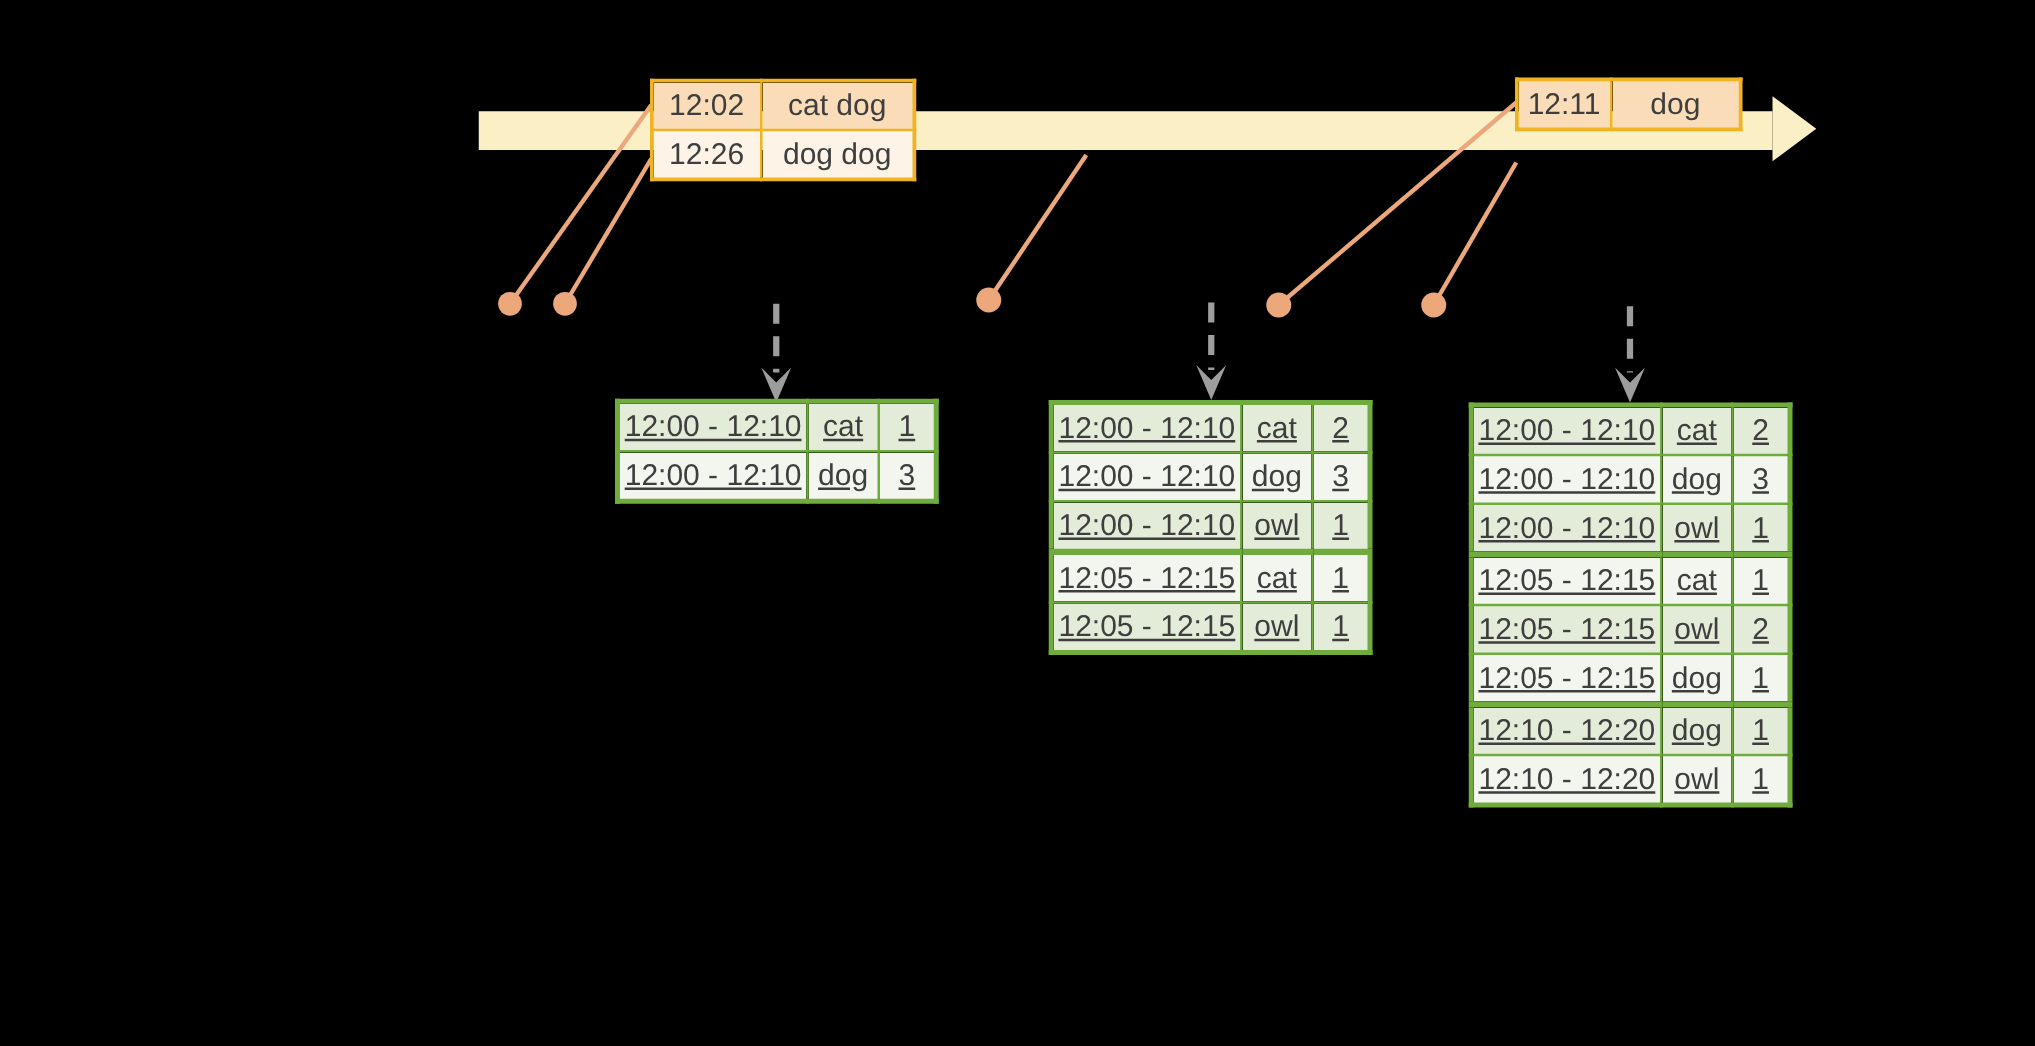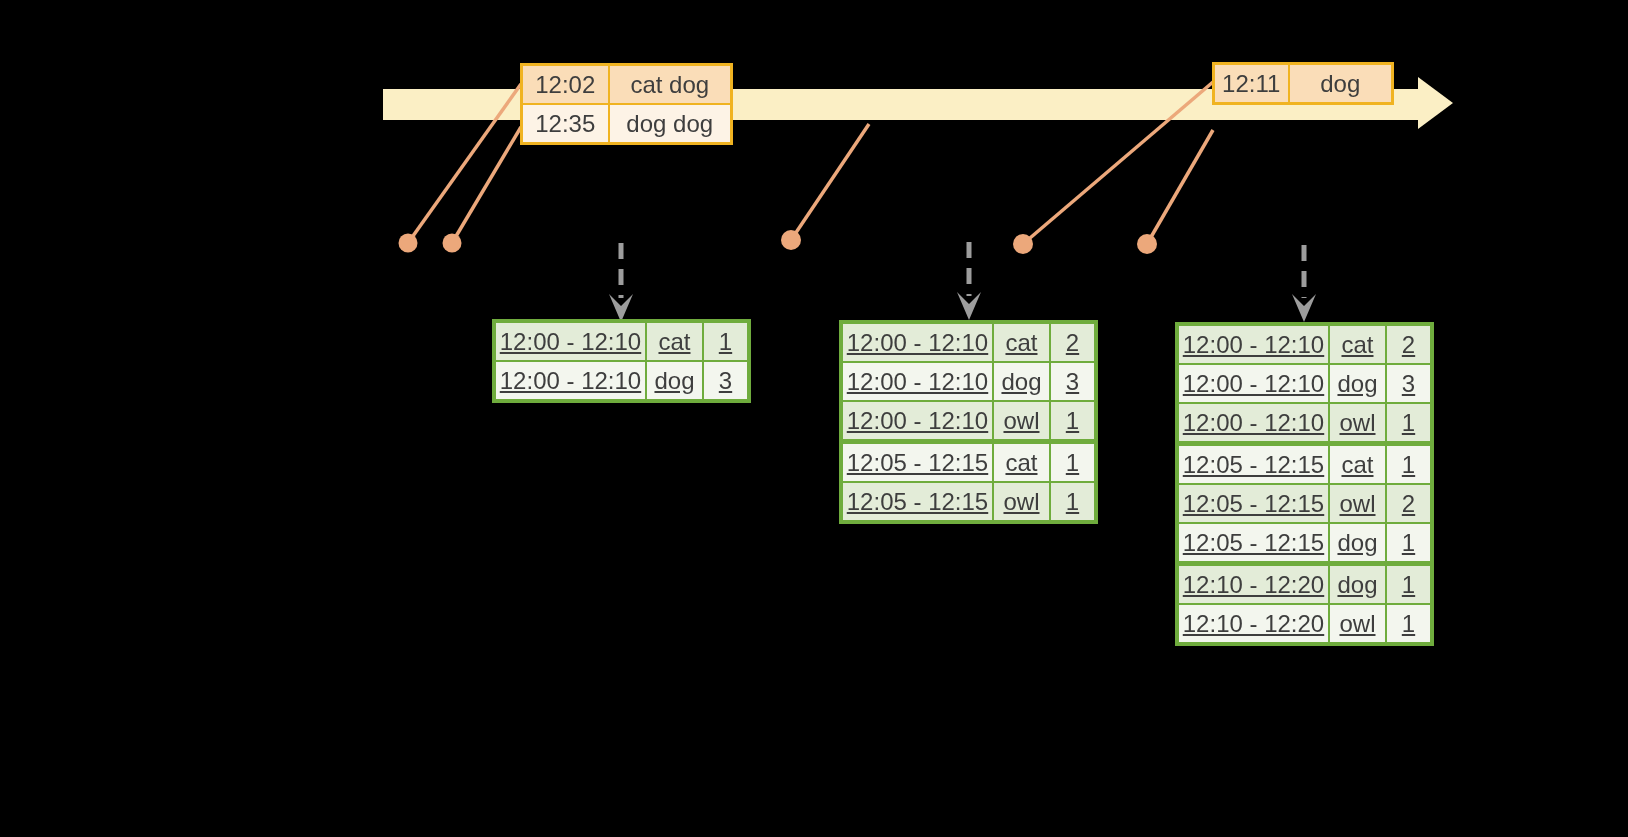--- a/index.html
+++ b/index.html
@@ -87,21 +87,21 @@
     <colgroup>
         <col style="width:87px">
         <col style="width:123px">
       </colgroup>
     <tbody>
         <tr>
           <td>12:02</td>
           <td>cat dog</td>
         </tr>
         <tr>
-          <td>12:35</td>
+          <td>12:26</td>
           <td>dog dog</td>
         </tr>
       </tbody>
   </table>
 
 
   <table id="event-c" class="event-table">
     <colgroup>
         <col style="width:75px">
         <col style="width:104px">

